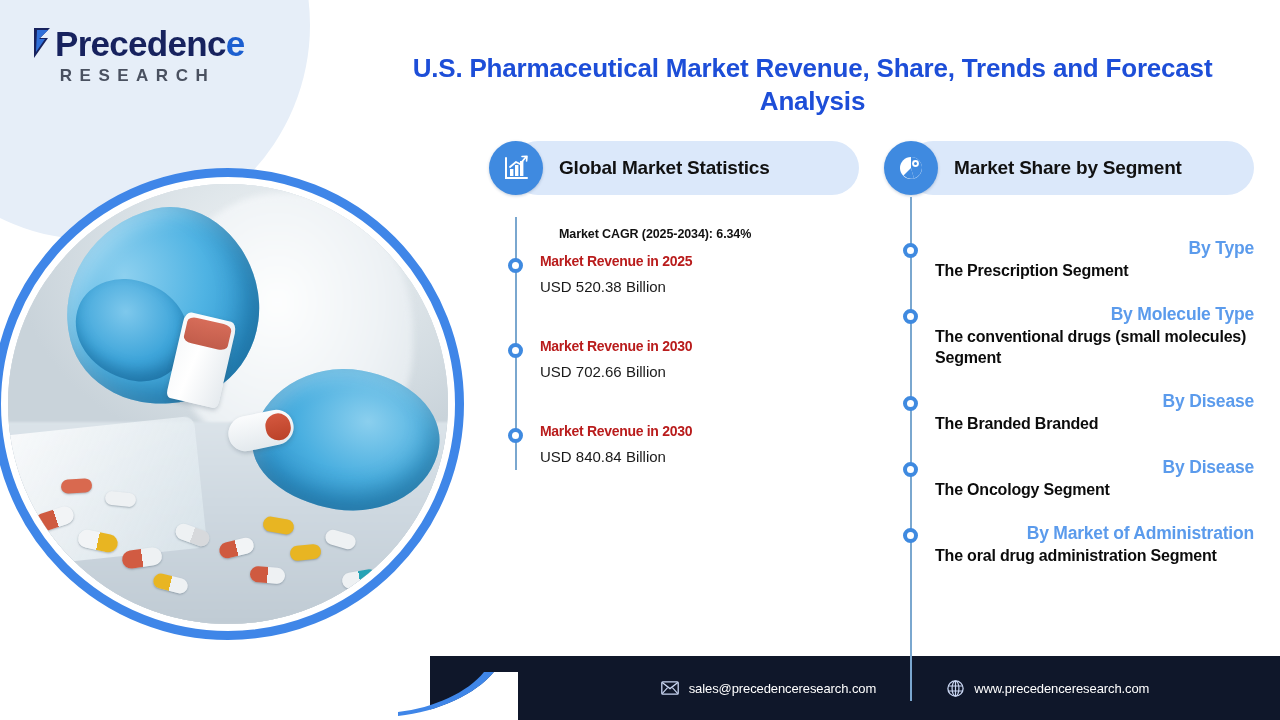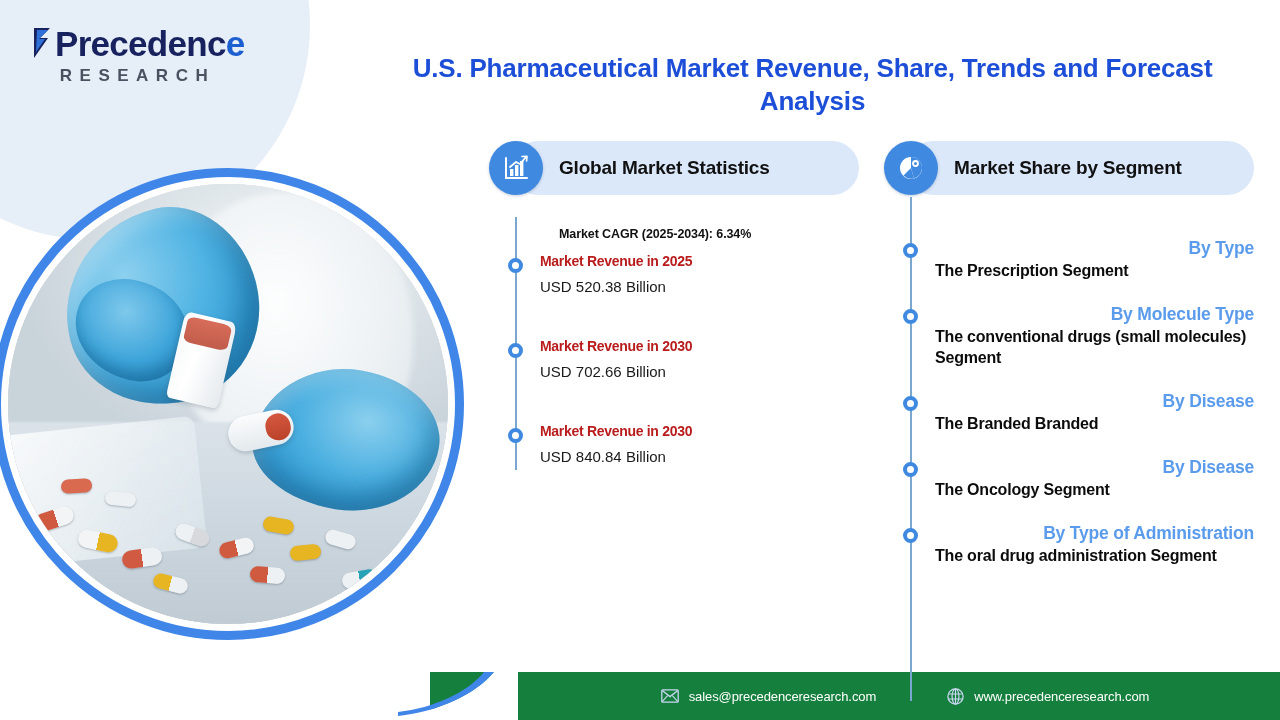--- a/index.html
+++ b/index.html
@@ -387,22 +387,22 @@
     line-height: 21px;
     letter-spacing: -0.2px;
   }
 
   
   .footer {
     position: absolute;
     left: 430px;
     bottom: 0;
     right: 0;
-    height: 48px;
-    background: #15803d;
+    height: 64px;
+    background: #0f172a;
     z-index: 2;
   }
   .footer-inner {
     position: absolute;
     left: 0; top: 0; right: 0; bottom: 0;
     display: flex;
     align-items: center;
     justify-content: center;
     gap: 70px;
     padding-left: 100px;
@@ -581,21 +581,21 @@
             <i></i>
           </span>
         <div class="seg-title">By Disease</div>
         <div class="seg-desc">The Oncology Segment</div>
       </div>
 
       <div class="seg-item">
         <span class="seg-dot">
             <i></i>
           </span>
-        <div class="seg-title">By Type of Administration</div>
+        <div class="seg-title">By Market of Administration</div>
         <div class="seg-desc">The oral drug administration Segment</div>
       </div>
     </div>
   </div>
 
   <div class="footer">
     <div class="footer-inner">
       <div class="f-item">
         <span class="f-icon">
           <svg width="18" height="14" viewBox="0 0 18 14">

